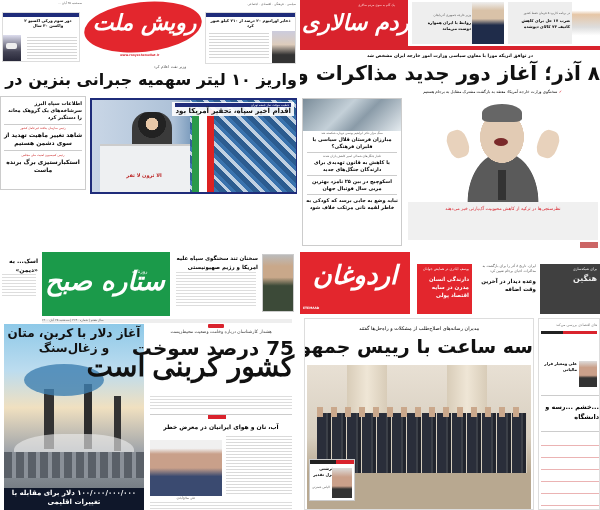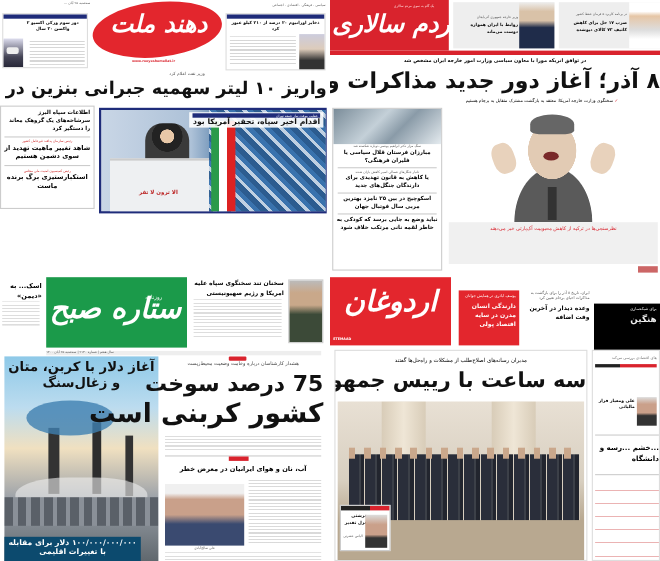--- a/index.html
+++ b/index.html
@@ -25,21 +25,21 @@
   <div class="box" style="left:2px;top:12px;width:78px;height:50px;border-color:#ddd;">
     <div style="background:#1f2c7a;height:4px;"></div>
     <div class="center rtl bold" style="font-size:4px;padding:1px 6px 0 20px;line-height:1.3;">دور سوم ورکی اکسپو ۲ واکسن ۳۰ سال</div>
     <div class="ab gray-lines" style="left:24px;top:24px;width:50px;height:22px;opacity:.6"></div>
     <div class="photo" style="left:0;top:22px;width:18px;height:28px;background:linear-gradient(#dde 0,#445 60%,#223);">
       <div style="position:absolute;left:3px;top:8px;width:11px;height:6px;background:#eee;border-radius:2px"></div>
     </div>
   </div>
 
   <div class="ab" style="left:84px;top:2px;width:118px;height:50px;background:#e3262d;border-radius:50%;transform:rotate(-6deg);"></div>
-  <div class="ab hl center" style="left:92px;top:10px;width:105px;font-size:22px;color:#fff;font-style:italic;">دهند ملت</div>
+  <div class="ab hl center" style="left:92px;top:10px;width:105px;font-size:22px;color:#fff;font-style:italic;">رویش ملت</div>
   <div class="ab tiny" style="left:120px;top:54px;color:#d9232d;font-weight:bold;">www.rooyeshemellat.ir</div>
 
   <div class="box" style="left:205px;top:12px;width:91px;height:52px;border-color:#ddd;">
     <div style="background:#1f2c7a;height:4px;"></div>
     <div class="center rtl bold" style="font-size:4px;padding:1px 4px;line-height:1.3;">ذخایر اورانیوم ۲۰ درصد از ۲۱۰ کیلو عبور کرد</div>
     <div class="ab gray-lines" style="left:3px;top:20px;width:60px;height:26px;opacity:.6"></div>
     <div class="photo" style="left:66px;top:18px;width:25px;height:34px;background:linear-gradient(#ccd 0,#dcb 40%,#333 70%);"></div>
   </div>
 
   <div class="ab tiny rtl center" style="left:140px;top:64px;width:60px;font-size:4px;">وزیر نفت اعلام کرد</div>
@@ -139,28 +139,28 @@
 
   <div class="photo" style="left:4px;top:74px;width:140px;height:186px;background:linear-gradient(180deg,#8ec9e8 0%,#bcdcef 25%,#f0e0c0 45%,#9aa0a8 70%,#60686e 100%);">
     <div class="ab" style="left:40px;top:65px;width:10px;height:60px;background:#333;"></div>
     <div class="ab" style="left:80px;top:60px;width:8px;height:65px;background:#2d2d2d;"></div>
     <div class="ab" style="left:110px;top:72px;width:7px;height:55px;background:#333;"></div>
     <div class="ab" style="left:20px;top:40px;width:80px;height:32px;background:#3f7fb0;border-radius:50%;opacity:.8"></div>
     <div class="ab" style="left:10px;top:110px;width:120px;height:40px;background:#eee;border-radius:40%;opacity:.6"></div>
     <div class="ab" style="left:0;top:128px;width:140px;height:26px;background:repeating-linear-gradient(90deg,#5a6068 0 8px,#8a9098 8px 12px);"></div>
   </div>
   <div class="ab hl rtl center" style="left:4px;top:76px;width:140px;font-size:12px;line-height:1.25;white-space:normal;">آغاز دلار با کربن، متان و زغال‌سنگ</div>
-  <div class="ab rtl center" style="left:4px;top:238px;width:124px;height:22px;background:#0c4a6e;color:#fff;">
+  <div class="ab rtl center" style="left:4px;top:238px;width:140px;height:22px;background:#0f172a;color:#fff;">
     <div class="bold" style="font-size:7px;line-height:1.3;padding-top:1px;">۱۰۰/۰۰۰/۰۰۰/۰۰۰ دلار برای مقابله با تغییرات اقلیمی</div>
   </div>
 
   <div class="ab" style="left:208px;top:74px;width:16px;height:4px;background:#d9232d;border-radius:1px;"></div>
   <div class="ab rtl center" style="left:150px;top:79px;width:142px;font-size:4.5px;color:#444;">هشدار کارشناسان درباره وخامت وضعیت محیط‌زیست</div>
   <div class="ab hl rtl center" style="left:148px;top:86px;width:146px;font-size:20px;">75 درصد سوخت</div>
-  <div class="ab hl rtl center" style="left:148px;top:112px;width:146px;font-size:24px;">کشور کربنی است</div>
+  <div class="ab hl rtl center" style="left:148px;top:100px;width:146px;font-size:28px;font-family:Liberation Serif, serif;">کشور کربنی است</div>
   <div class="ab gray-lines" style="left:150px;top:146px;width:142px;height:14px;opacity:.5"></div>
   <div class="ab" style="left:150px;top:164px;width:142px;border-top:1px solid #ccc;"></div>
   <div class="ab" style="left:208px;top:165px;width:18px;height:4px;background:#d9232d;"></div>
   <div class="ab rtl center bold" style="left:150px;top:173px;width:142px;font-size:6px;">آب، نان و هوای ایرانیان در معرض خطر</div>
   <div class="ab gray-lines" style="left:226px;top:186px;width:66px;height:60px;opacity:.55"></div>
   <div class="photo" style="left:150px;top:190px;width:72px;height:56px;background:linear-gradient(#f0f0f0 0,#f0f0f0 15%,#c9a08a 25%,#c9a08a 50%,#3a4a70 65%);"></div>
   <div class="ab tiny center" style="left:150px;top:247px;width:72px;background:#fff;">علی صالح‌آبادی</div>
   <div class="ab gray-lines" style="left:150px;top:252px;width:142px;height:8px;opacity:.5"></div>
 </div>
 
@@ -172,21 +172,21 @@
   <div class="ab" style="left:117px;top:14px;width:55px;height:50px;background:#e3262d;">
     <div class="rtl" style="font-size:3.5px;color:#fff;padding:3px;line-height:1.4;">یوسف اباذری در همایش جوانان</div>
     <div class="rtl bold" style="font-size:5.5px;color:#fff;padding:0 3px;line-height:1.5;">دارندگی انسان مدرن در سایه اقتصاد پولی</div>
   </div>
 
   <div class="ab rtl" style="left:176px;top:14px;width:60px;height:50px;">
     <div style="font-size:3.5px;color:#555;line-height:1.5;">ایران، تاریخ ۸ آذر را برای بازگشت به مذاکرات احیای برجام تعیین کرد</div>
     <div class="bold" style="font-size:5.5px;line-height:1.6;margin-top:2px;">وعده دیدار در آخرین وقت اضافه</div>
   </div>
 
-  <div class="ab" style="left:240px;top:26px;width:60px;height:50px;background:#000000;">
+  <div class="ab" style="left:240px;top:14px;width:60px;height:50px;background:#404040;">
     <div class="rtl" style="font-size:3.5px;color:#fff;padding:3px;">برای شبکه‌سازی</div>
     <div class="rtl bold" style="font-size:8px;color:#eee;padding:0 3px;">هنگین</div>
   </div>
 
   <div class="box" style="left:4px;top:68px;width:230px;height:192px;border-color:#ddd;">
     <div class="rtl center" style="font-size:5px;padding-top:6px;">مدیران رسانه‌های اصلاح‌طلب از مشکلات و راه‌حل‌ها گفتند</div>
     <div class="rtl center hl" style="font-size:19px;padding-top:4px;">سه ساعت با رییس جمهور</div>
     <div class="photo" style="left:2px;top:46px;width:224px;height:144px;background:linear-gradient(180deg,#e8e0d4 0%,#d8cfc0 50%,#b8a890 75%,#9a8a78 100%);">
       <div class="ab" style="left:40px;top:0;width:40px;height:70px;background:linear-gradient(90deg,#d8ccb8,#efe6d6,#d8ccb8);"></div>
       <div class="ab" style="left:140px;top:0;width:40px;height:70px;background:linear-gradient(90deg,#d8ccb8,#efe6d6,#d8ccb8);"></div>

